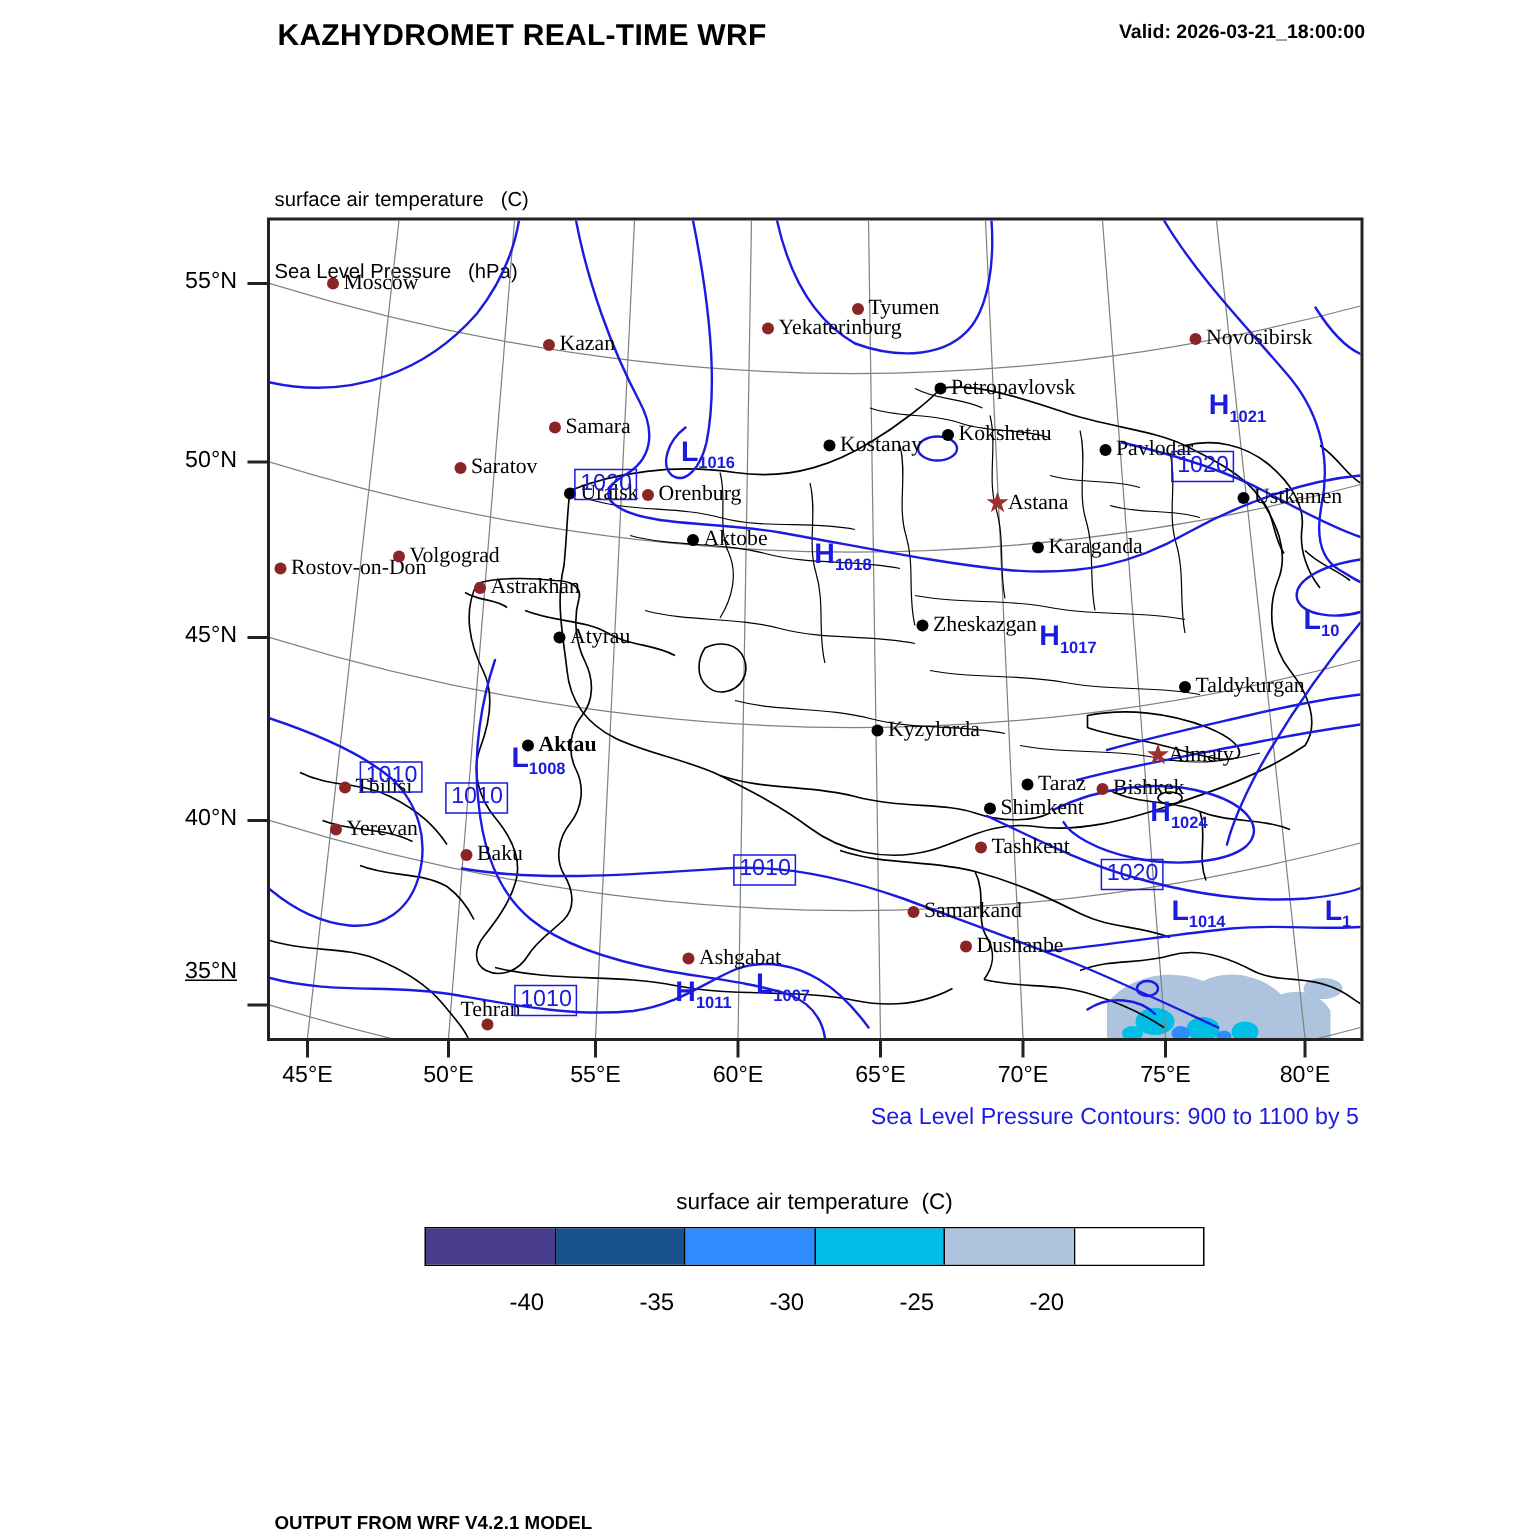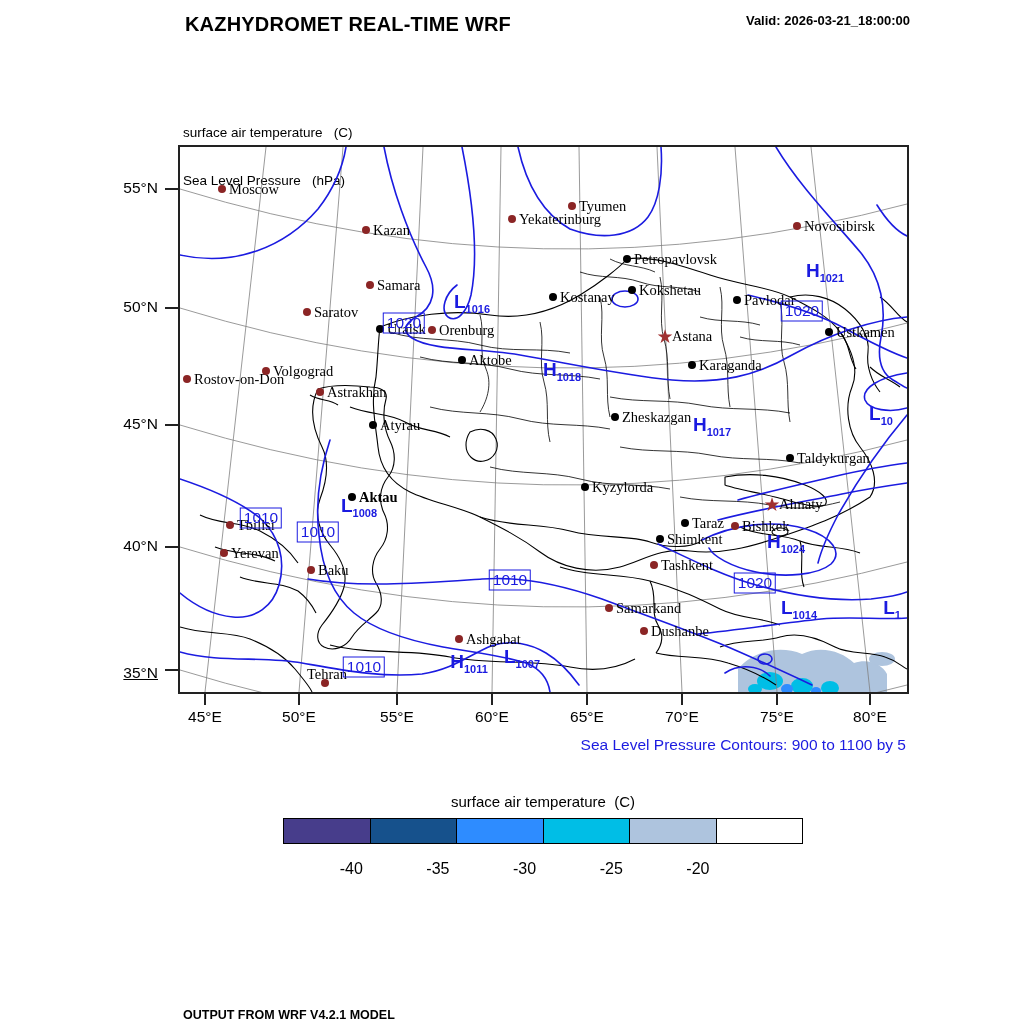--- a/index.html
+++ b/index.html
@@ -254,21 +254,21 @@
   <div id="lat-axis">
       <div class="lat-tick" style="top: 41px;"></div>
       <div class="lat-label" style="top: 32px;">55°N</div>
       <div class="lat-tick" style="top: 160px;"></div>
       <div class="lat-label" style="top: 151px;">50°N</div>
       <div class="lat-tick" style="top: 277px;"></div>
       <div class="lat-label" style="top: 268px;">45°N</div>
       <div class="lat-tick" style="top: 399px;"></div>
       <div class="lat-label" style="top: 390px;">40°N</div>
       <div class="lat-tick" style="top: 522px;"></div>
-      <div class="lat-label" style="top: 517px; text-decoration: underline;">35°N</div>
+      <div class="lat-label" style="top: 492px; text-decoration: underline;">35°N</div>
     </div>
   <div id="lon-axis">
       <div class="lon-tick" style="left: 24px;"></div>
       <div class="lon-label" style="left: -3px;">45°E</div>
       <div class="lon-tick" style="left: 118px;"></div>
       <div class="lon-label" style="left: 91px;">50°E</div>
       <div class="lon-tick" style="left: 216px;"></div>
       <div class="lon-label" style="left: 189px;">55°E</div>
       <div class="lon-tick" style="left: 311px;"></div>
       <div class="lon-label" style="left: 284px;">60°E</div>

